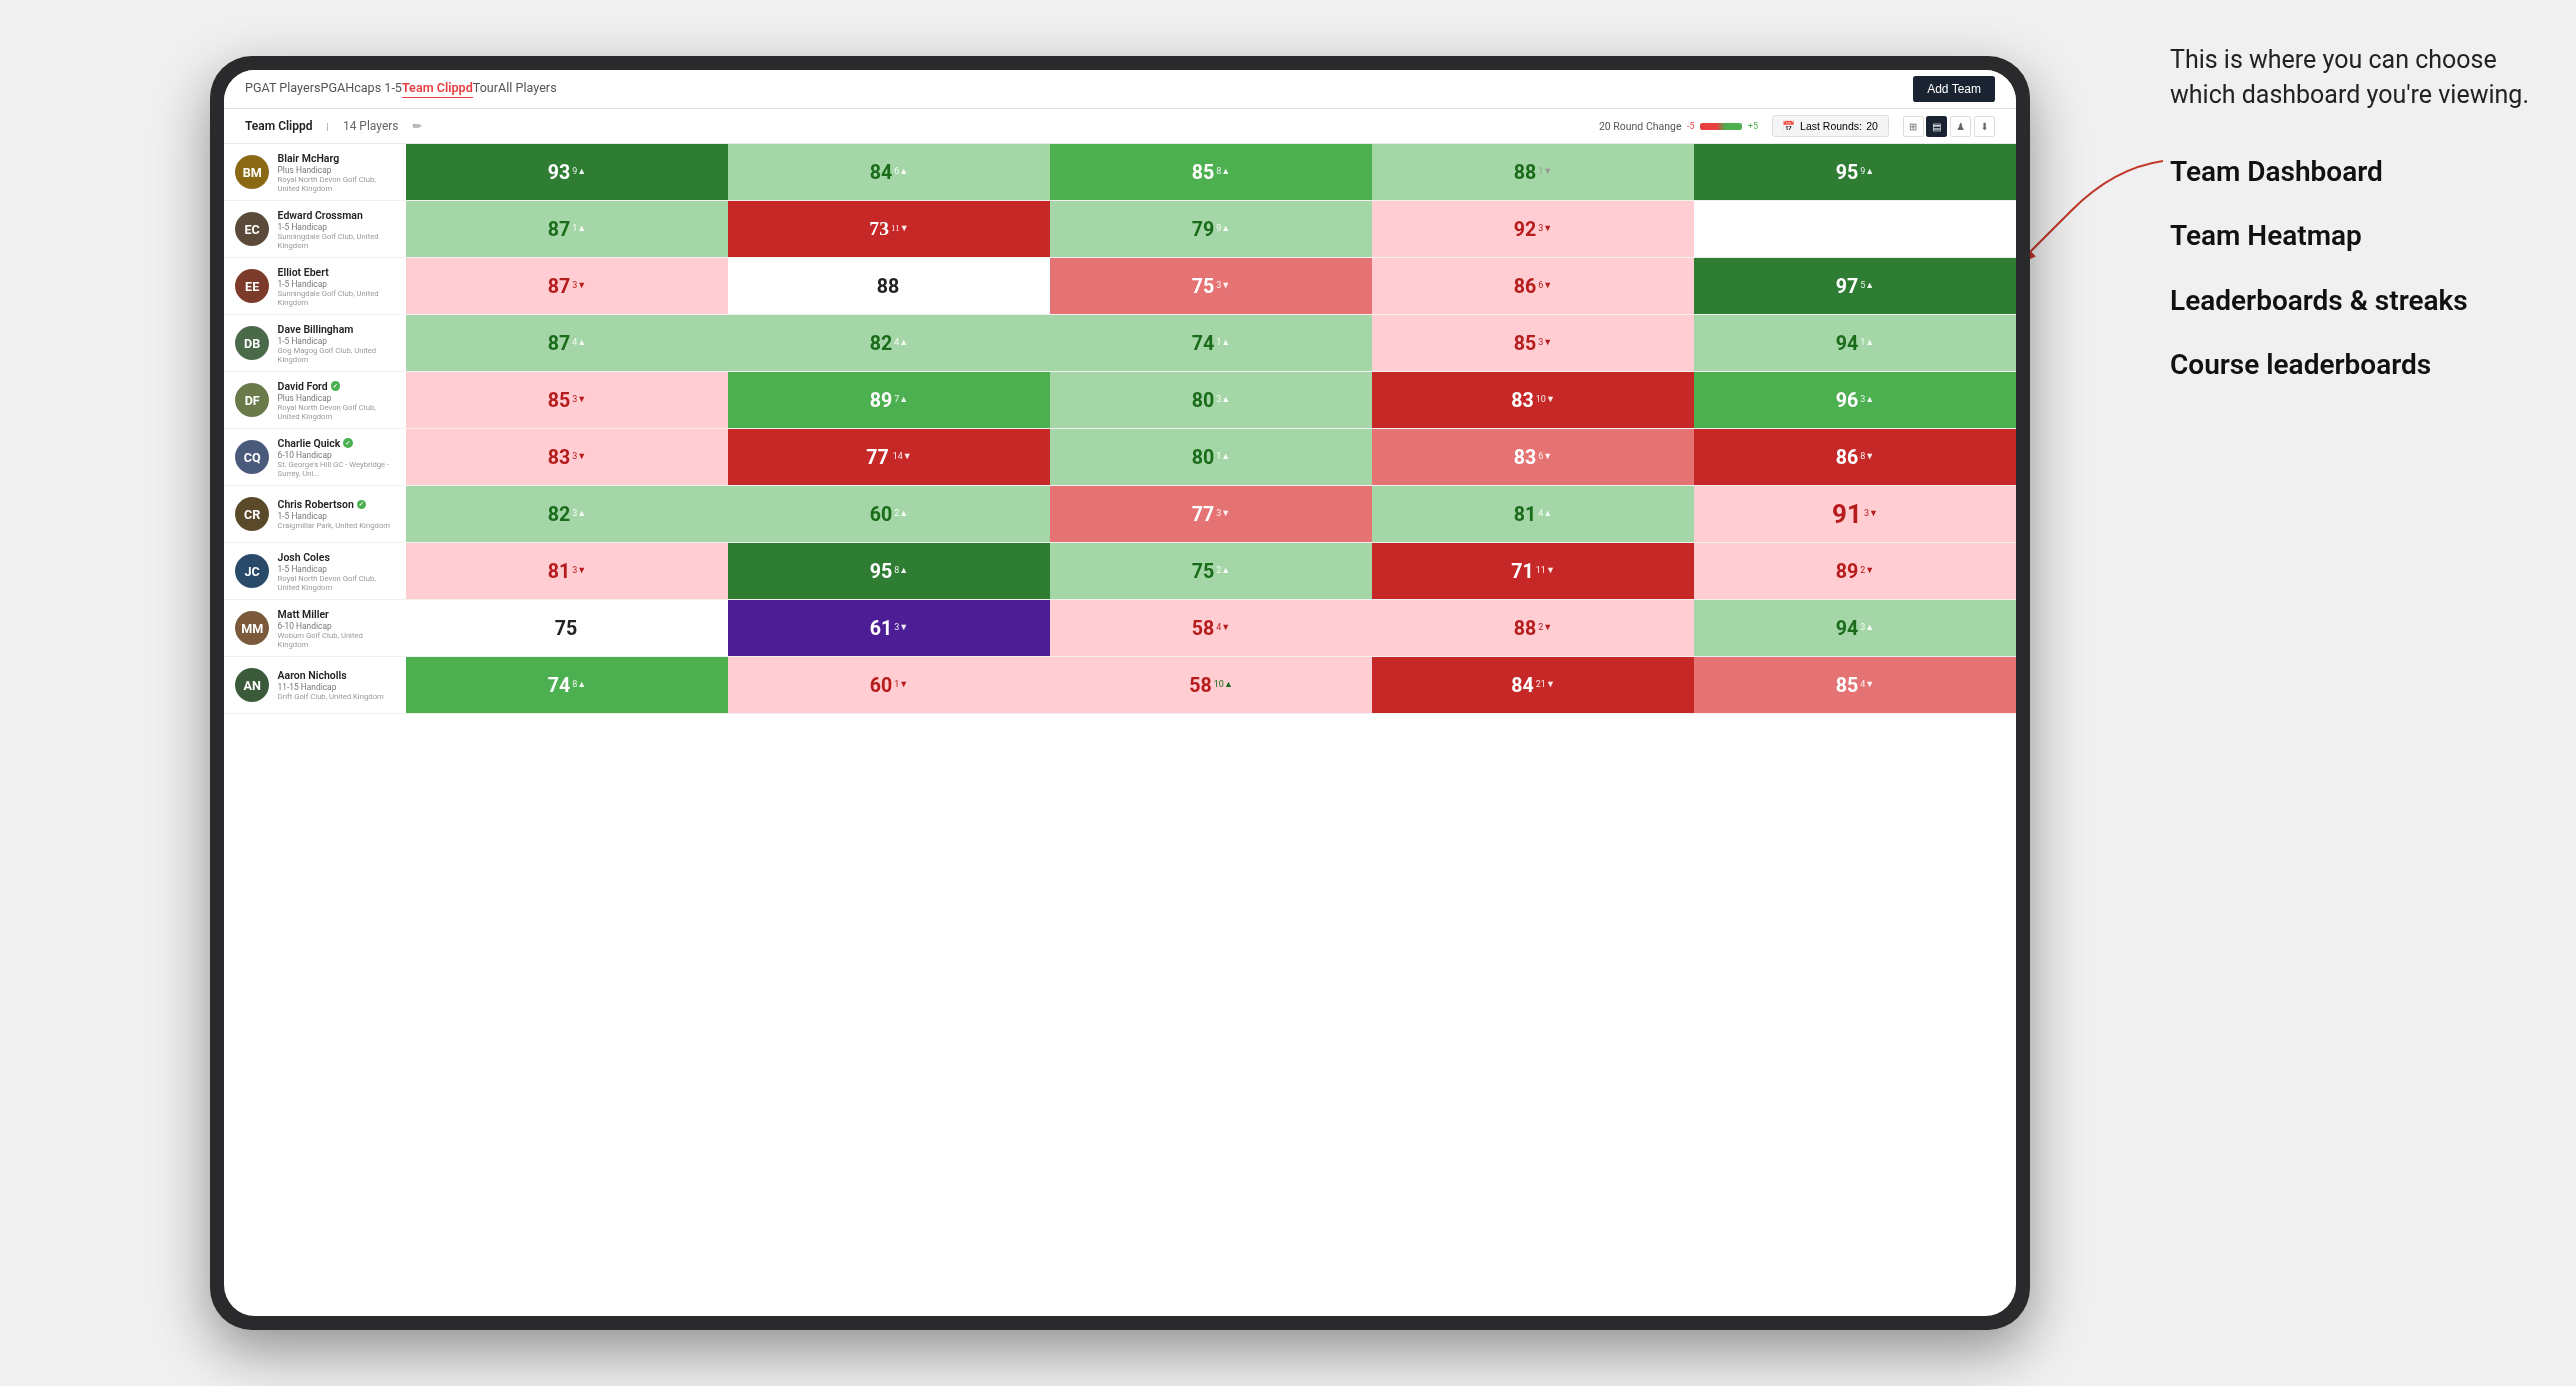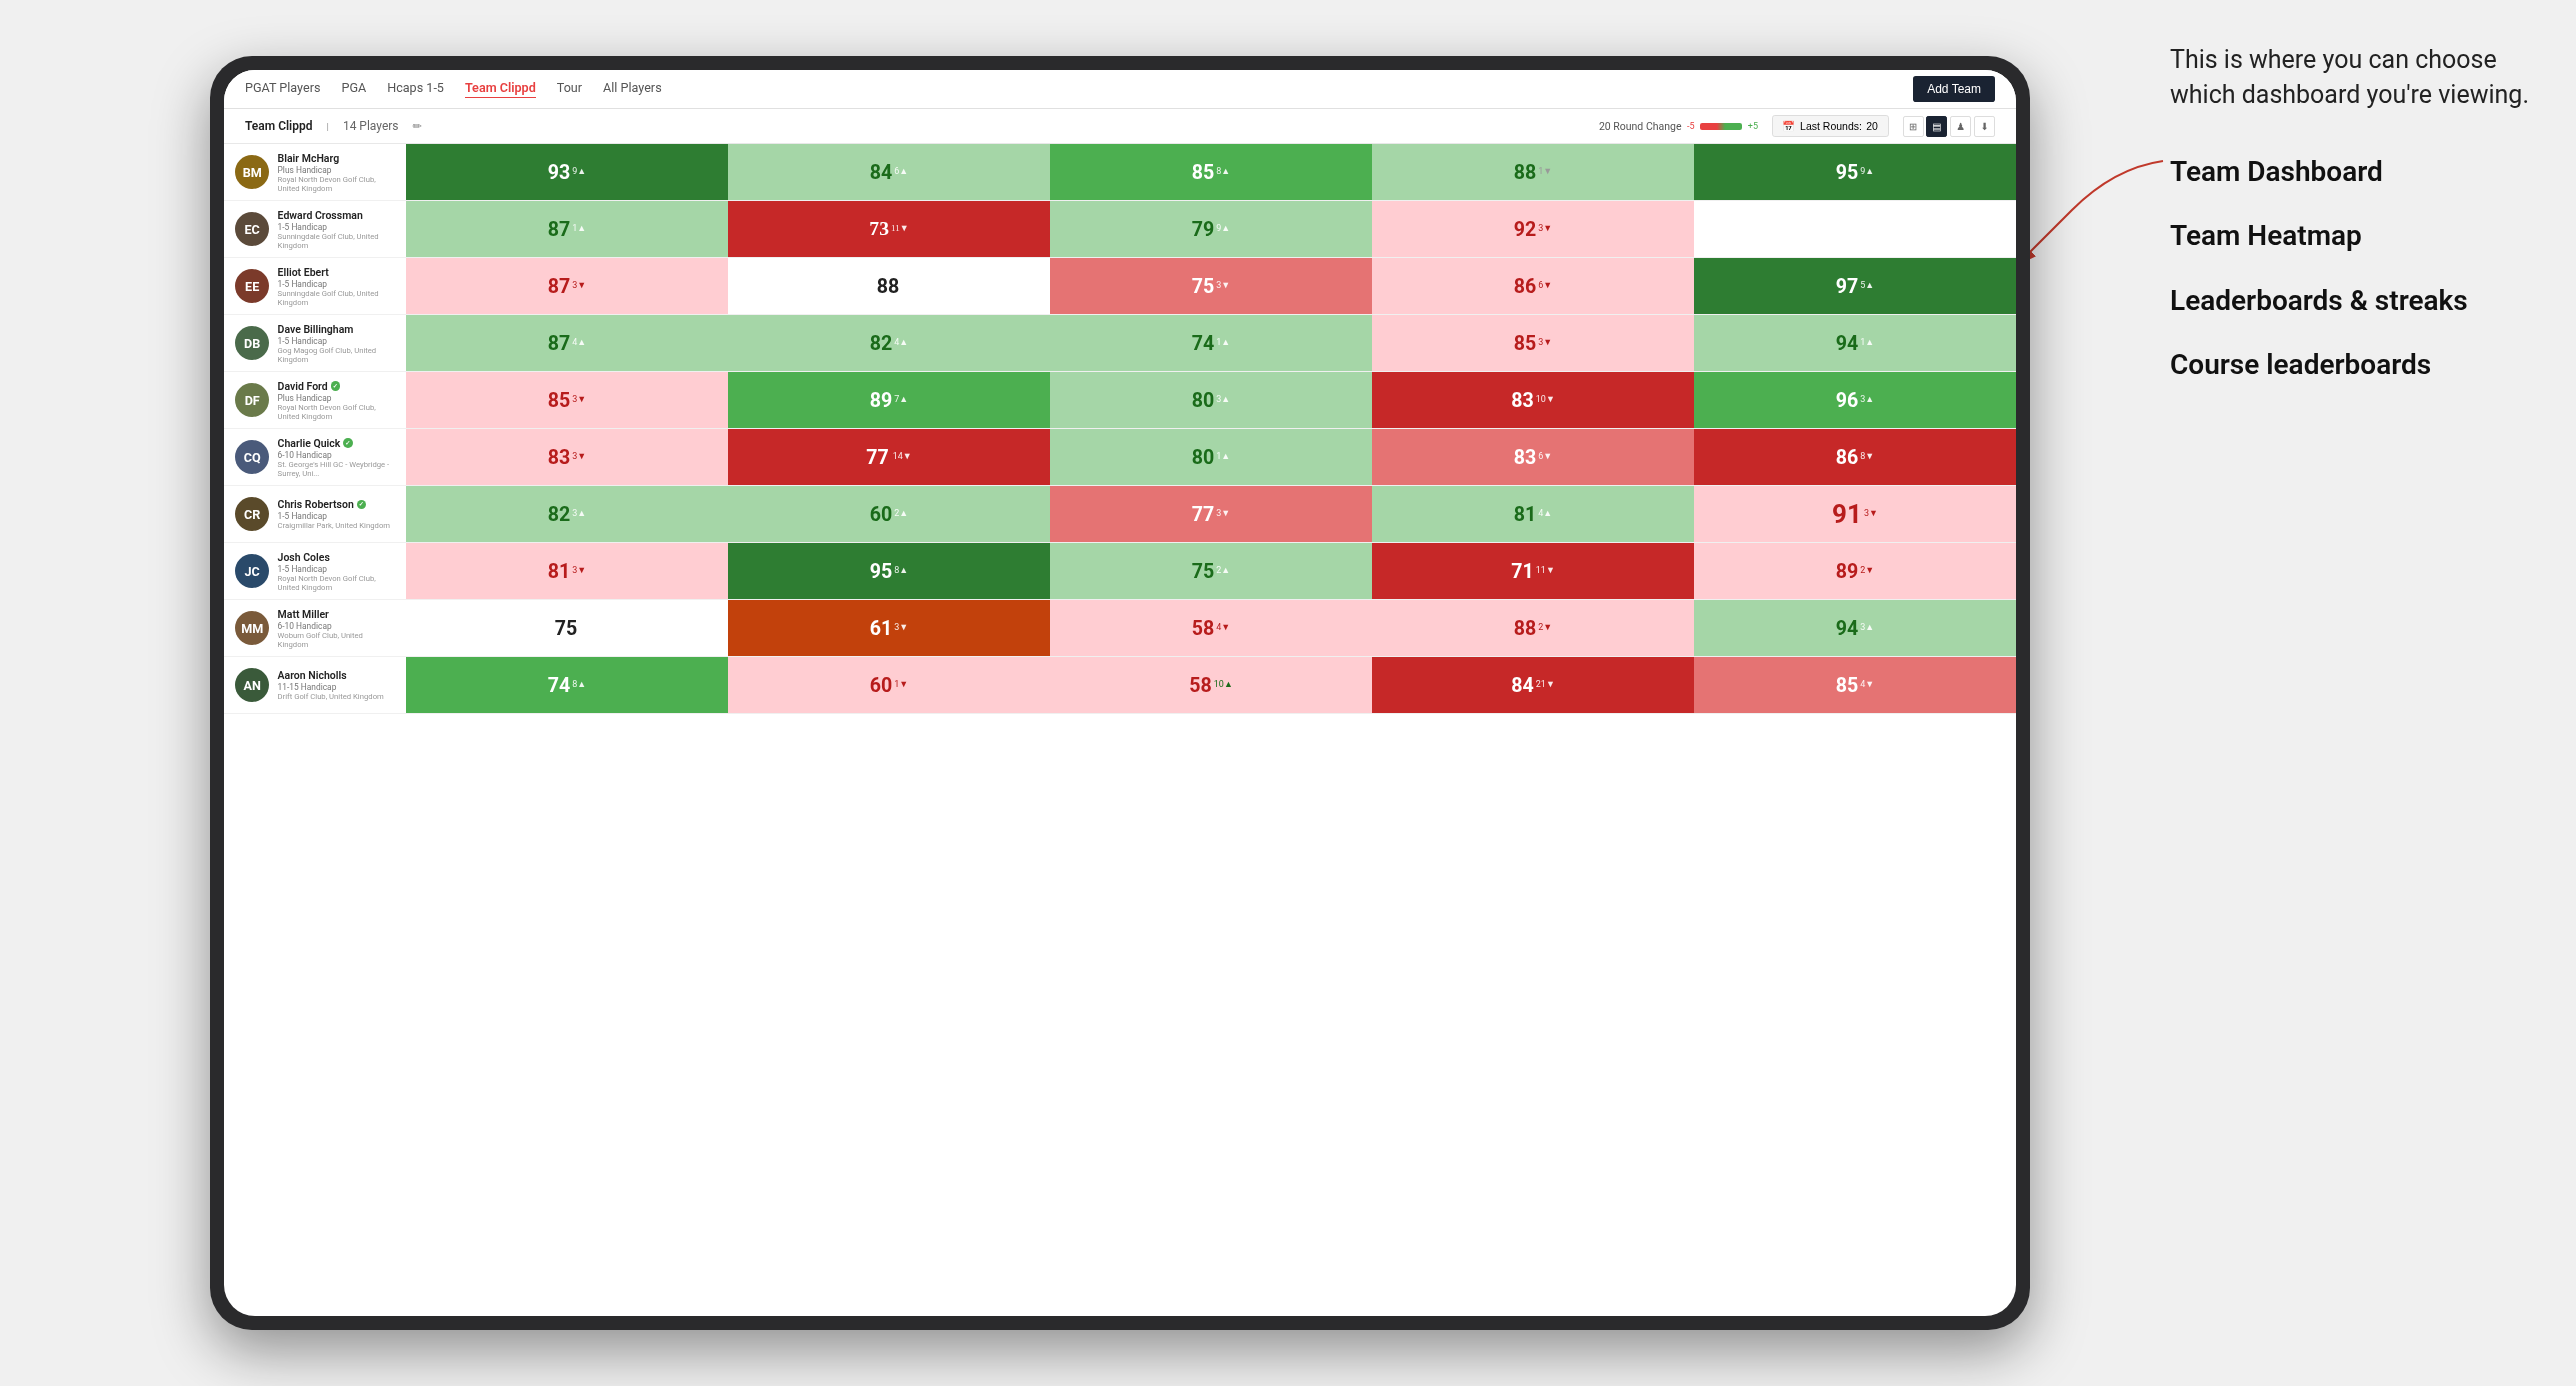--- a/index.html
+++ b/index.html
@@ -129,21 +129,20 @@
       height: 39px;
       display: flex;
       align-items: center;
       padding: 0 21px;
       border-bottom: 0.7px solid #e0e0e0;
       flex-shrink: 0;
       justify-content: space-between;
     }
     .sub-nav-tabs {
       display: flex;
-      gap: 21px;
       align-items: center;
     }
     .sub-tab {
       font-size: 12.6px;
       color: #555;
       cursor: pointer;
       padding-bottom: 2.8px;
     }
     .sub-tab.active {
       color: #e84040;
@@ -634,21 +633,21 @@
       <div class="player-details">
         <div class="player-name">Matt Miller </div>
         <div class="player-handicap">6-10 Handicap</div>
         <div class="player-club">Woburn Golf Club, United Kingdom</div>
       </div>
     </div>
   <div class="score-cell" style="background-color: rgb(255, 255, 255);">
       <span style="font-size:19.6px;font-weight:700;color:#222;">75</span>
       <span style="font-size:9px;color:#999;margin-left:2.1px;margin-bottom:1.4px;"></span>
     </div>
-            <div class="score-cell" style="background-color: #c2410c;">
+            <div class="score-cell" style="background-color: #4c1d95;">
       <span style="font-size:19.6px;font-weight:700;color:#fff;">61</span>
       <span style="font-size:9px;color:rgba(255,255,255,0.9);margin-left:2.1px;margin-bottom:1.4px;">3▼</span>
     </div>
             <div class="score-cell" style="background-color: rgb(255, 205, 210);">
       <span style="font-size:19.6px;font-weight:700;color:#b71c1c;">58</span>
       <span style="font-size:9px;color:#b71c1c;margin-left:2.1px;margin-bottom:1.4px;">4▼</span>
     </div>
             <div class="score-cell" style="background-color: rgb(255, 205, 210);">
       <span style="font-size:19.6px;font-weight:700;color:#b71c1c;">88</span>
       <span style="font-size:9px;color:#b71c1c;margin-left:2.1px;margin-bottom:1.4px;">2▼</span>

